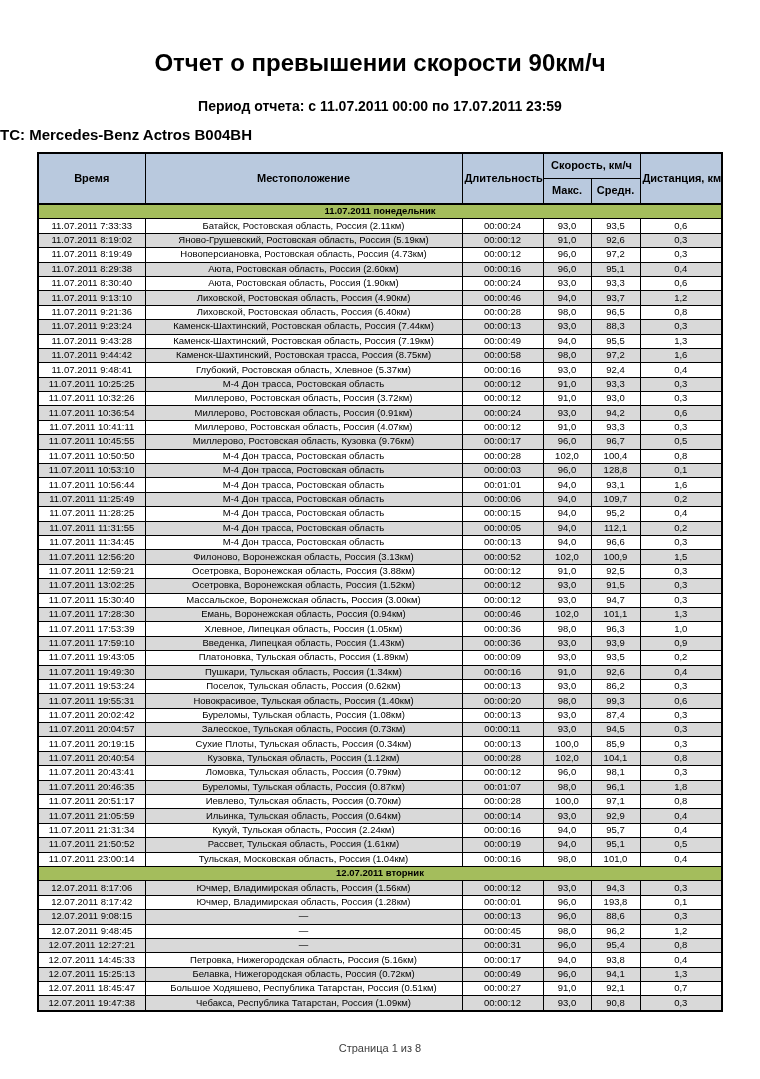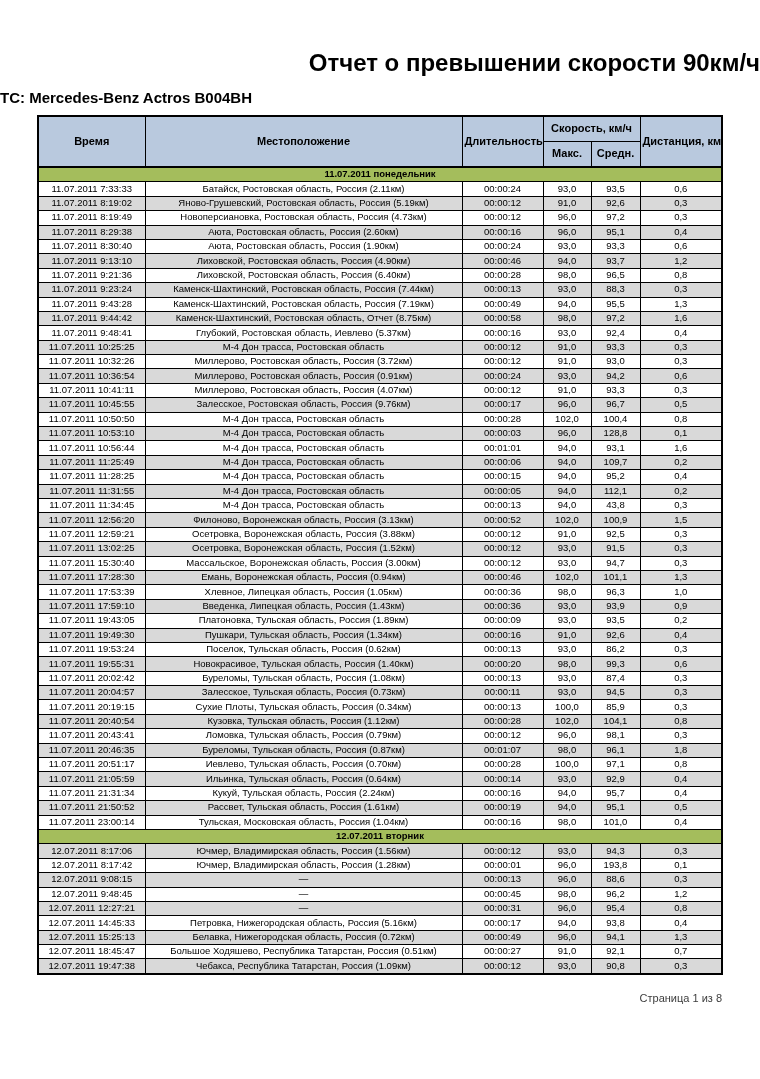--- a/index.html
+++ b/index.html
@@ -9,21 +9,21 @@
     --border:#000000;
   }
   html,body{margin:0;padding:0;}
   body{
     width:760px;height:1079px;background:#ffffff;
     font-family:"Liberation Sans", sans-serif;color:#000;
     -webkit-font-smoothing:antialiased;
   }
   .page{position:relative;width:760px;height:1079px;overflow:hidden;}
   .title{
-    padding-top:49px;text-align:right;
+    padding-top:49px;text-align:center;
     font-size:24px;font-weight:bold;letter-spacing:0;
   }
   .period{
     margin-top:21px;text-align:center;
     font-size:14px;font-weight:bold;
   }
   .vehicle{
     margin-top:12px;
     font-size:15px;font-weight:bold;
   }
@@ -49,30 +49,31 @@
   }
   table.report tbody td{
     border:1px solid var(--border);
     font-size:9.5px;line-height:1.15;
     text-align:center;vertical-align:middle;
     padding:0 2px;height:13.4px;
     white-space:nowrap;overflow:hidden;
   }
   tr.alt td{background:var(--stripe-bg);}
   .footer{
-    width:684px;margin:17px auto 0 auto;
-    text-align:right;font-size:11px;color:#3d3d3d;
+    width:684px;margin:30px auto 0 auto;
+    text-align:center;font-size:11px;color:#3d3d3d;
   }
 </style>
 </head>
 <body>
 
 <div class="page">
 
   <div class="title">Отчет о превышении скорости 90км/ч</div>
+  <div class="period">Период отчета: с 11.07.2011 00:00 по 17.07.2011 23:59</div>
   <div class="vehicle">ТС: Mercedes-Benz Actros В004ВН</div>
 
   <table class="report">
     <colgroup>
       <col style="width:107px">
       <col style="width:317px">
       <col style="width:81px">
       <col style="width:48px">
       <col style="width:49px">
       <col style="width:82px">
@@ -161,29 +162,29 @@
         <tr>
           <td>11.07.2011 9:43:28</td>
           <td>Каменск-Шахтинский, Ростовская область, Россия (7.19км)</td>
           <td>00:00:49</td>
           <td>94,0</td>
           <td>95,5</td>
           <td>1,3</td>
         </tr>
         <tr class="alt">
           <td>11.07.2011 9:44:42</td>
-          <td>Каменск-Шахтинский, Ростовская область, Отчет (8.75км)</td>
+          <td>Каменск-Шахтинский, Ростовская трасса, Россия (8.75км)</td>
           <td>00:00:58</td>
           <td>98,0</td>
           <td>97,2</td>
           <td>1,6</td>
         </tr>
         <tr>
           <td>11.07.2011 9:48:41</td>
-          <td>Глубокий, Ростовская область, Иевлево (5.37км)</td>
+          <td>Глубокий, Ростовская область, Хлевное (5.37км)</td>
           <td>00:00:16</td>
           <td>93,0</td>
           <td>92,4</td>
           <td>0,4</td>
         </tr>
         <tr class="alt">
           <td>11.07.2011 10:25:25</td>
           <td>М-4 Дон трасса, Ростовская область</td>
           <td>00:00:12</td>
           <td>91,0</td>
@@ -209,21 +210,21 @@
         <tr>
           <td>11.07.2011 10:41:11</td>
           <td>Миллерово, Ростовская область, Россия (4.07км)</td>
           <td>00:00:12</td>
           <td>91,0</td>
           <td>93,3</td>
           <td>0,3</td>
         </tr>
         <tr class="alt">
           <td>11.07.2011 10:45:55</td>
-          <td>Залесское, Ростовская область, Россия (9.76км)</td>
+          <td>Миллерово, Ростовская область, Кузовка (9.76км)</td>
           <td>00:00:17</td>
           <td>96,0</td>
           <td>96,7</td>
           <td>0,5</td>
         </tr>
         <tr>
           <td>11.07.2011 10:50:50</td>
           <td>М-4 Дон трасса, Ростовская область</td>
           <td>00:00:28</td>
           <td>102,0</td>
@@ -268,21 +269,21 @@
           <td>00:00:05</td>
           <td>94,0</td>
           <td>112,1</td>
           <td>0,2</td>
         </tr>
         <tr>
           <td>11.07.2011 11:34:45</td>
           <td>М-4 Дон трасса, Ростовская область</td>
           <td>00:00:13</td>
           <td>94,0</td>
-          <td>43,8</td>
+          <td>96,6</td>
           <td>0,3</td>
         </tr>
         <tr class="alt">
           <td>11.07.2011 12:56:20</td>
           <td>Филоново, Воронежская область, Россия (3.13км)</td>
           <td>00:00:52</td>
           <td>102,0</td>
           <td>100,9</td>
           <td>1,5</td>
         </tr>

